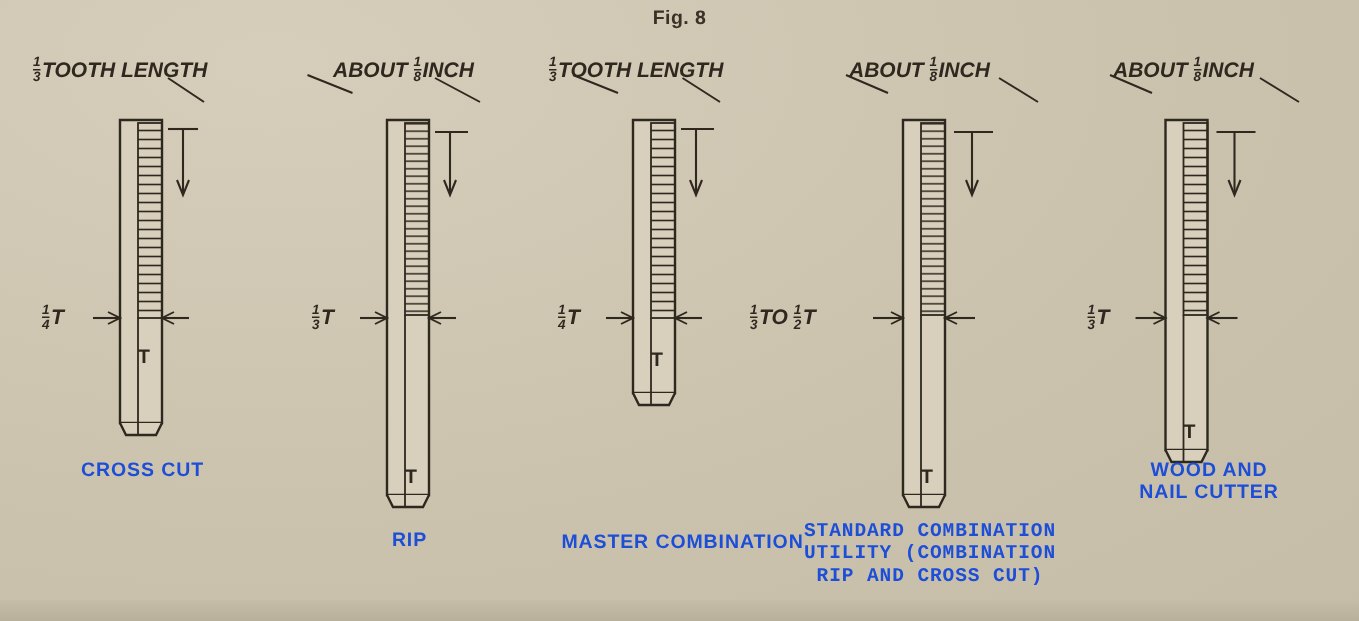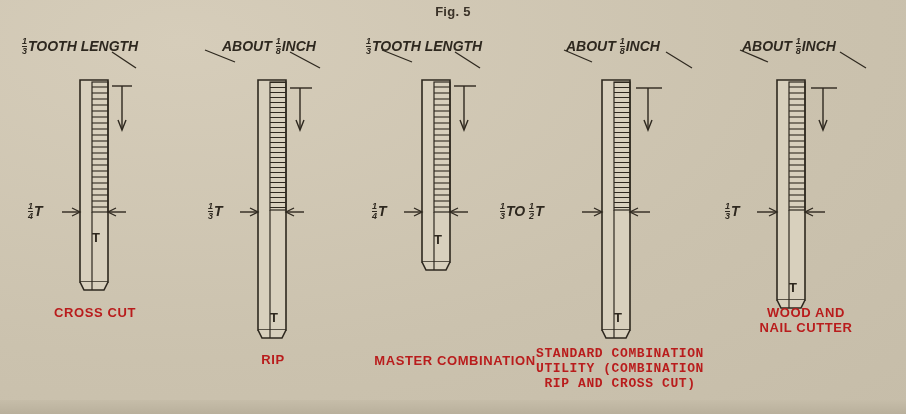--- a/index.html
+++ b/index.html
@@ -23,21 +23,21 @@
     font-size:13px;
     font-weight:bold;
     color:#3a3228;
     letter-spacing:.3px;
   }
   .caption{
     position:absolute;
     text-align:center;
     font-size:13px;
     font-weight:bold;
-    color:#b91c1c;
+    color:#1d4ed8;
     letter-spacing:.6px;
     line-height:15px;
     white-space:pre-line;
   }
   .anno{
     position:absolute;
     font-size:14px;
     font-weight:bold;
     font-style:italic;
     color:#2e281f;
@@ -67,21 +67,21 @@
   .bottom-edge{
     position:absolute;left:0;right:0;bottom:0;height:14px;
     background:linear-gradient(to bottom,#c6bda9,#b9b09c);
   }
 </style>
 </head>
 <body>
 
 <div class="paper"></div>
 
-<div class="fignum">Fig. 5</div>
+<div class="fignum">Fig. 8</div>
 
 <svg width="906" height="414" viewBox="0 0 906 414">
   <defs>
 
     <pattern id="teeth" width="10" height="6" patternUnits="userSpaceOnUse">
       <path d="M0 3 H10" stroke="#2e281f" stroke-width="1.1"></path>
     </pattern>
     <pattern id="teethFine" width="10" height="5" patternUnits="userSpaceOnUse">
       <path d="M0 2.5 H10" stroke="#2e281f" stroke-width="1"></path>
     </pattern>

